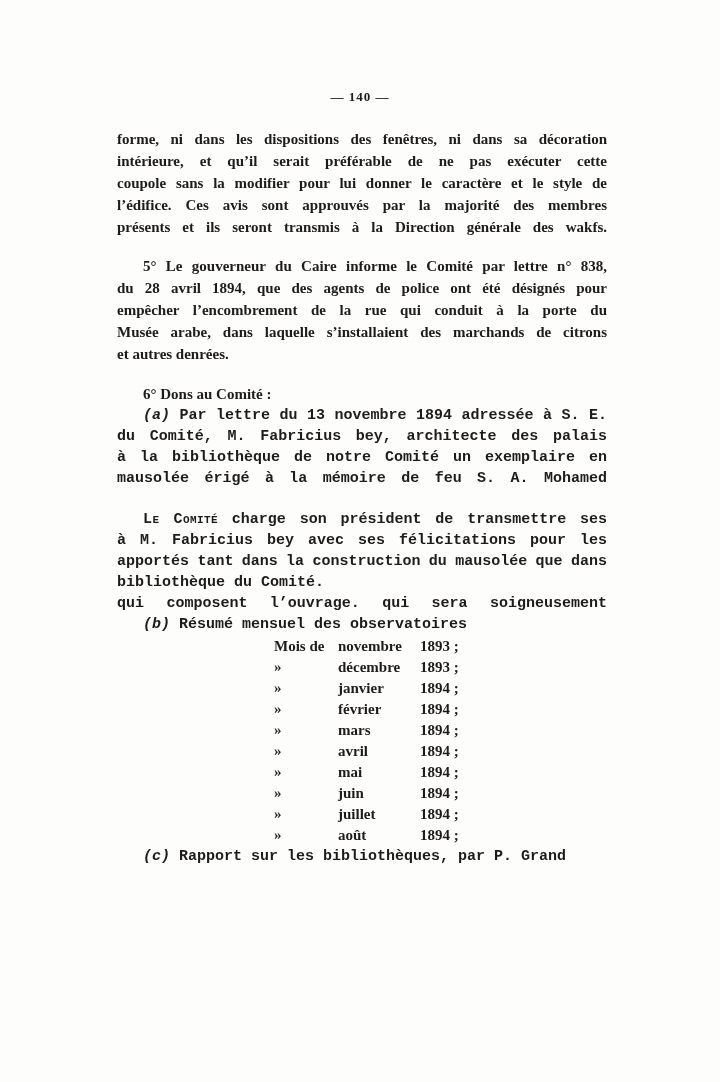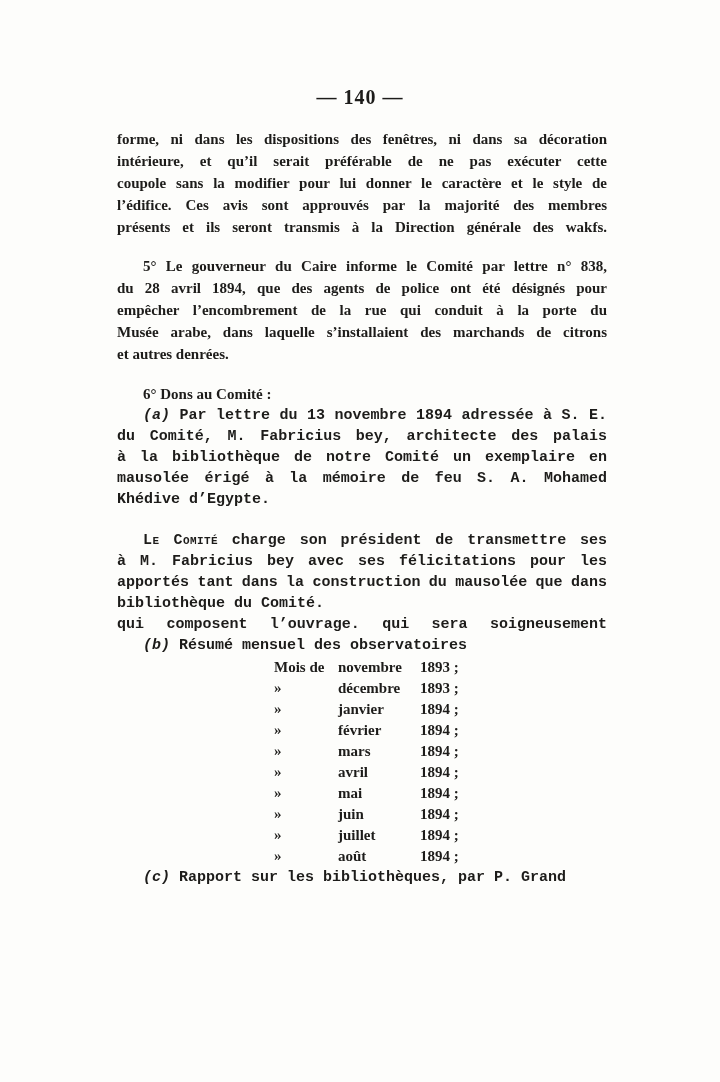--- a/index.html
+++ b/index.html
@@ -12,21 +12,21 @@
     color:#1d1c1a;
     font-family:"Liberation Serif","DejaVu Serif",serif;
     font-weight:700;
     box-sizing:border-box;
     padding-top:86px;
     overflow:hidden;
     -webkit-font-smoothing:antialiased;
   }
   .pageno{
     text-align:center;
-    font-size:20px;
+    font-size:13px;
     line-height:22px;
     letter-spacing:1px;
   }
   .col{width:490px;margin-left:117px;font-size:15px;}
   .para{margin:0;}
   .p22{line-height:22px;}
   .p21{line-height:21px;}
   .p22 .line{height:22px;overflow:hidden;}
   .p21 .line{height:21px;overflow:hidden;font-family:Liberation Mono, monospace;}
   .line{white-space:normal;}
@@ -76,21 +76,20 @@
 
     <div class="para p22 m-head6">
       <div class="line ind">6° Dons au Comité :</div>
     </div>
 
     <div class="para p21">
       <div class="line jline ind"><span class="it">(a)</span> <span>Par lettre du 13 novembre 1894 adressée à S. E. le président</span></div>
       <div class="line jline">du Comité, M. Fabricius bey, architecte des palais khédiviaux, offre</div>
       <div class="line jline">à la bibliothèque de notre Comité un exemplaire en phototypie du</div>
       <div class="line jline">mausolée érigé à la mémoire de feu S. A. Mohamed Tewfick pacha,</div>
-      <div class="line">Khédive d’Egypte.</div>
     </div>
 
     <div class="para p21 m-comite">
       <div class="line jline ind"><span class="sc">Le Comité</span> <span>charge son président de transmettre ses remerciements</span></div>
       <div class="line jline">à M. Fabricius bey avec ses félicitations pour les soins qu’il a</div>
       <div class="line jline">apportés tant dans la construction du mausolée que dans les dessins</div>
       <div class="line">bibliothèque du Comité.</div>
       <div class="line jline">qui composent l’ouvrage. qui sera soigneusement conservé dans la</div>
     </div>
 

